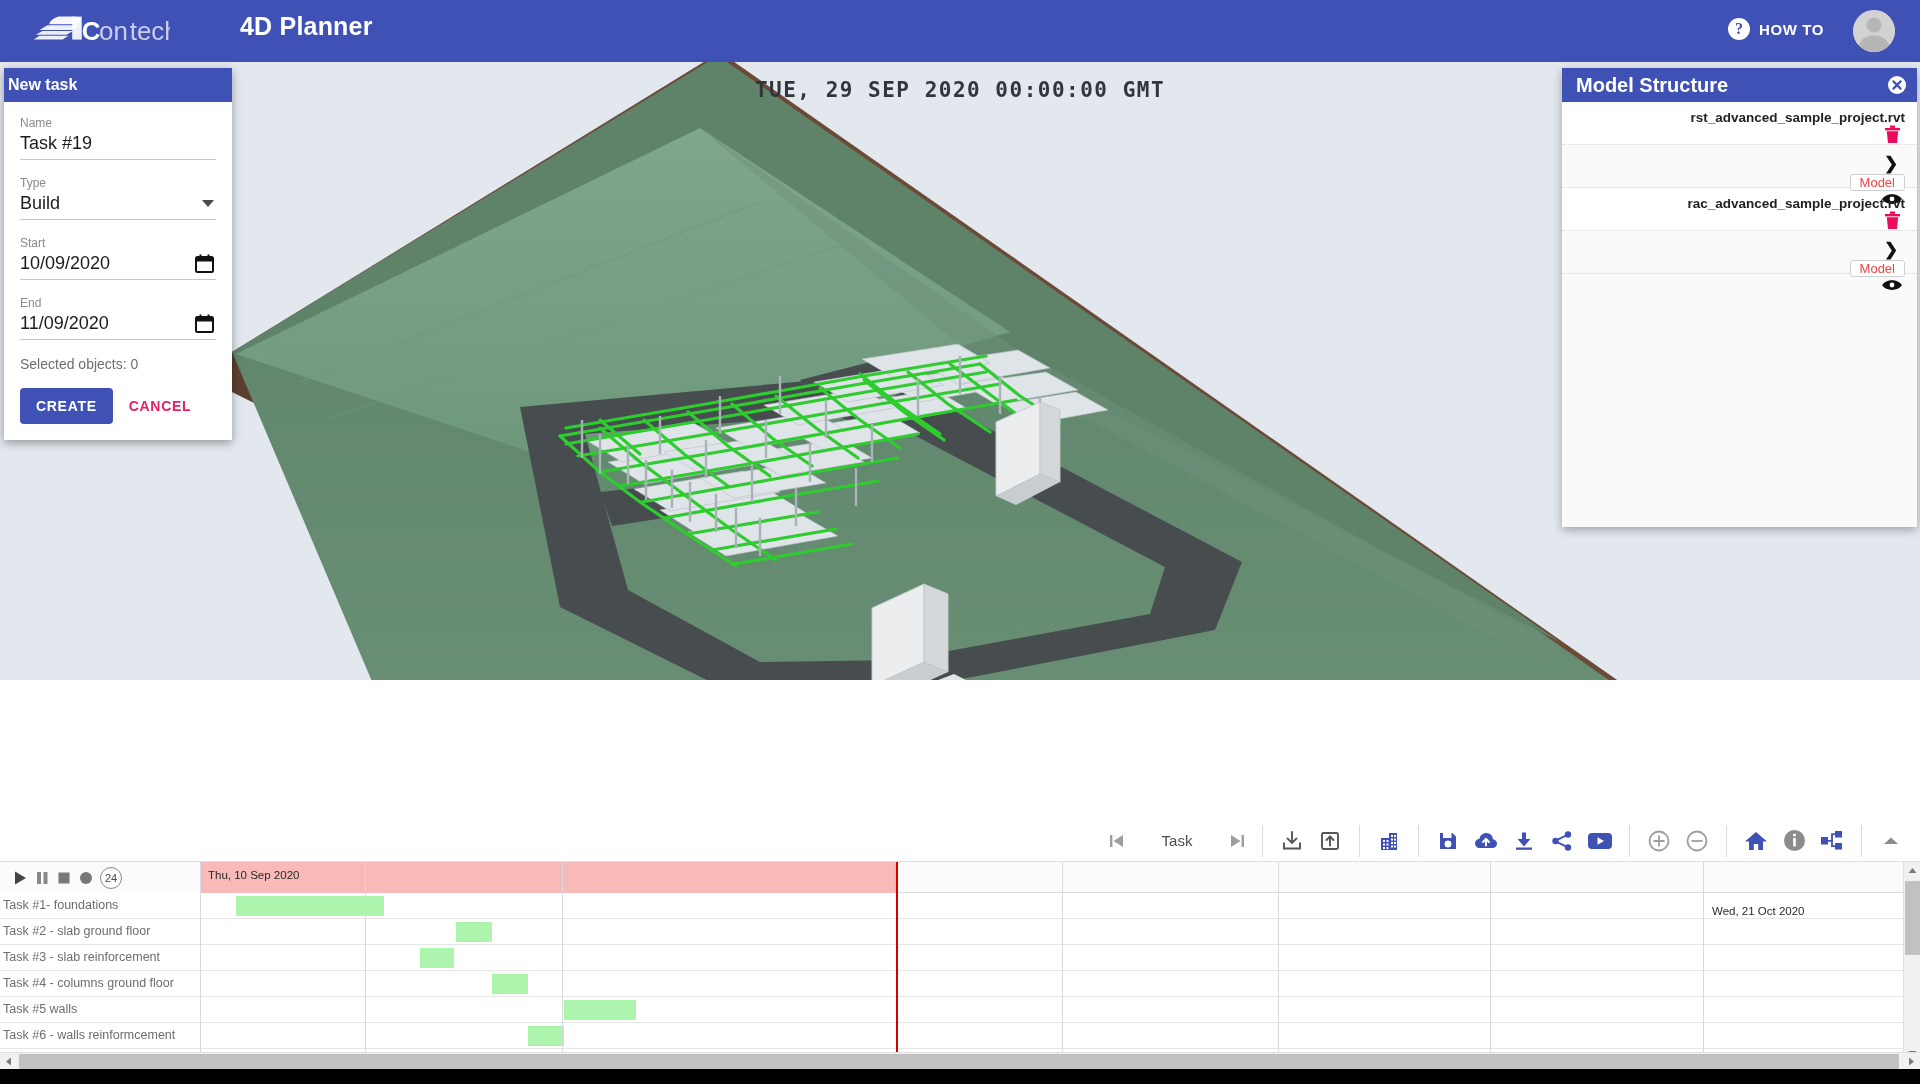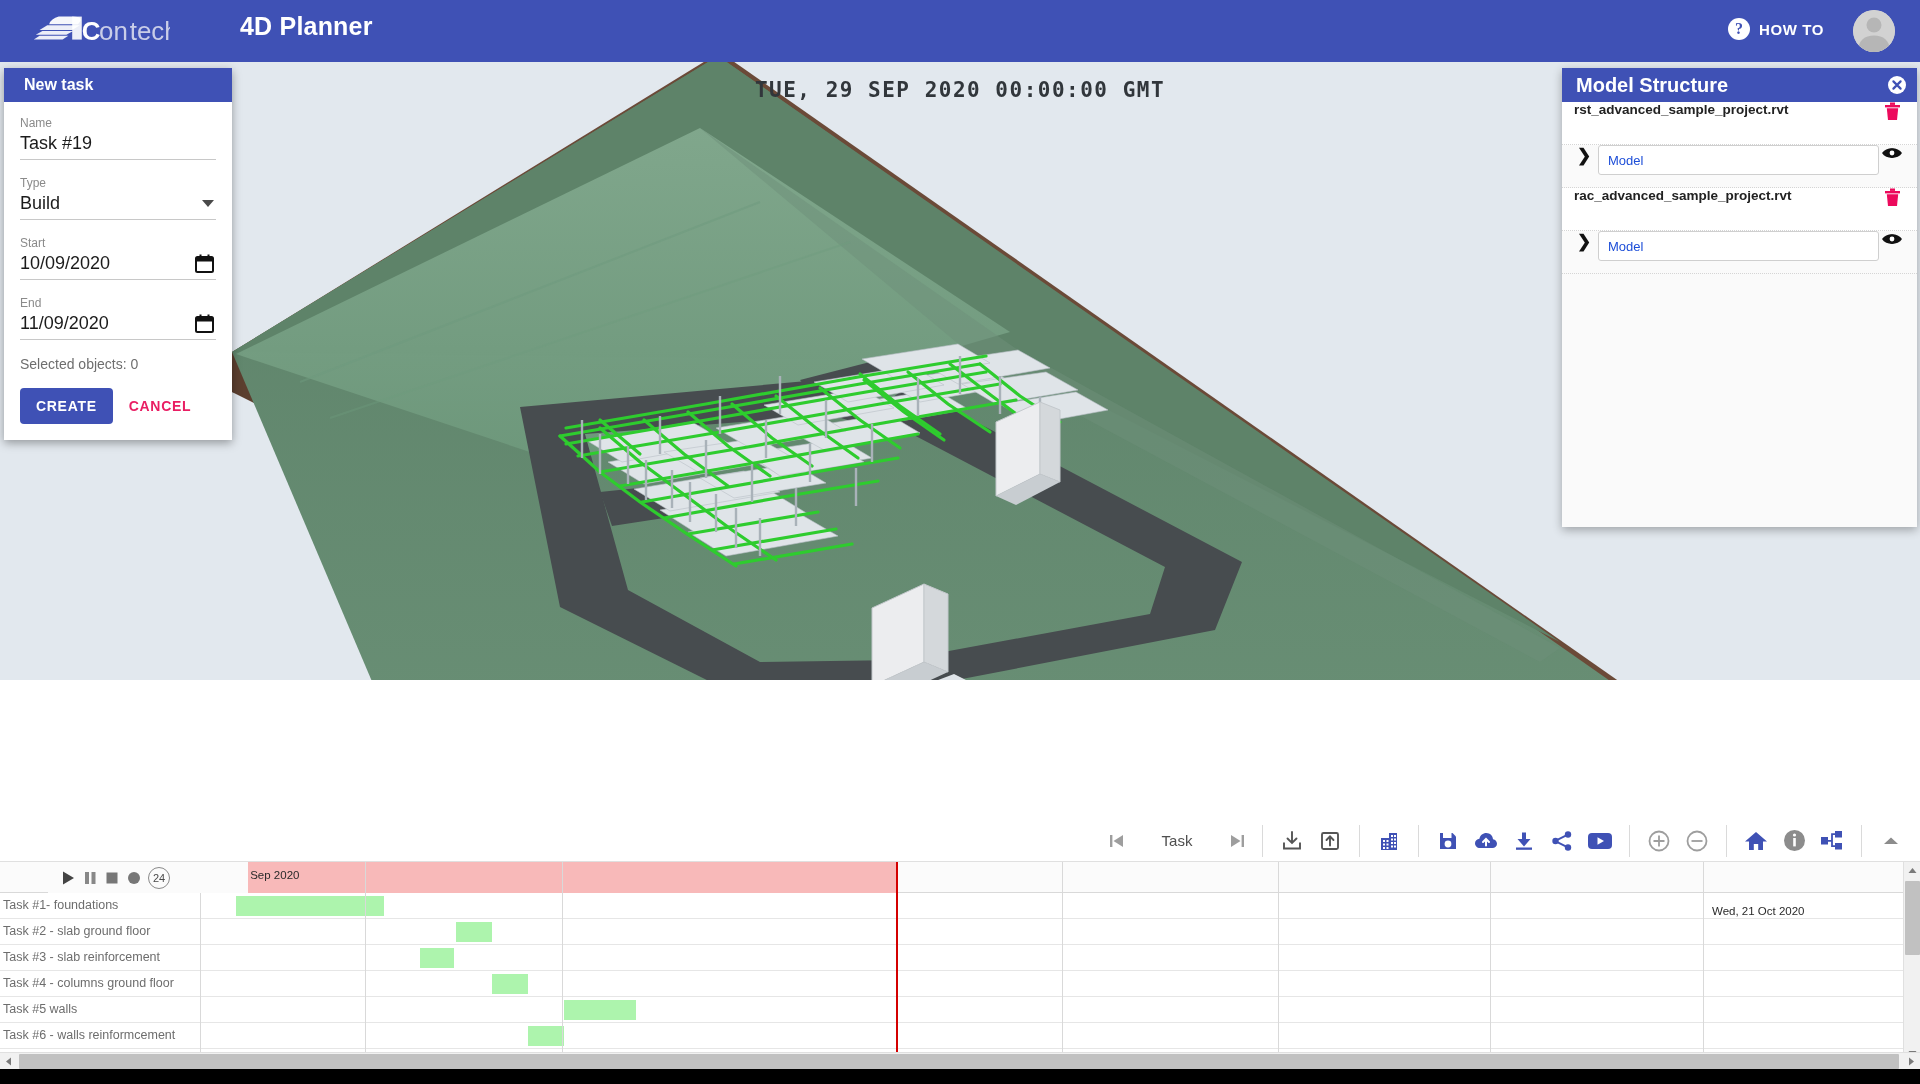--- a/index.html
+++ b/index.html
@@ -33,21 +33,21 @@
   .clock { position:absolute; top:16px; left:0; width:1920px; text-align:center;
            font-family:"DejaVu Sans Mono","Liberation Mono",monospace;
            font-size:21px; letter-spacing:1.5px; color:#31363b;
            font-weight:bold; z-index:5; }
 
   
   .dialog { position:absolute; top:68px; left:4px; width:228px;
             background:#fff; z-index:25;
             box-shadow:0 3px 9px rgba(0,0,0,.35); }
   .dlg-head { background:#3f51b5; color:#fff; height:34px; display:flex;
-              align-items:center; padding-left:20px;
+              align-items:center; padding-left:4px;
               font-size:16px; font-weight:bold; }
   .dlg-body { padding:14px 16px 16px 16px; }
   .fld { margin-bottom:16px; }
   .fld-lb { font-size:12px; color:#8a8a8a; margin-bottom:3px; }
   .fld-inp { position:relative; border-bottom:1px solid #c8c8c8; padding-bottom:5px;
              display:flex; align-items:center; }
   .fld-inp input { border:none; outline:none; font-size:18px; color:#1b1b1b;
                    width:100%; background:transparent;
                    font-family:"Liberation Sans",sans-serif; }
   .caret { position:absolute; right:2px; top:7px; width:0; height:0;
@@ -65,29 +65,29 @@
                 padding:10px 6px; font-family:"Liberation Sans",sans-serif; }
 
   
   .ms-panel { position:absolute; top:68px; right:3px; width:355px; height:459px;
               background:#fafafa; z-index:25;
               box-shadow:0 3px 9px rgba(0,0,0,.3); }
   .ms-head { background:#3f51b5; color:#fff; height:34px; display:flex;
              align-items:center; justify-content:space-between;
              padding:0 10px 0 14px; font-size:20px; font-weight:bold; }
   .ms-close { width:20px; height:20px; cursor:pointer; }
-  .ms-row { display:flex; align-items:flex-start; height:43px; padding:0 12px;
-            border-bottom:1px dotted #d5d5d5; }
+  .ms-row { display:flex; align-items:flex-end; height:43px; padding:8px 12px;
+            border-bottom:1px dotted #d5d5d5;flex-direction:column; }
   .ms-row.file { background:#fff; }
   .ms-file-name { flex:1; font-size:13.5px; font-weight:bold; color:#222; }
   .ms-chev { width:20px; text-align:center; color:#111; font-size:17px;
              font-weight:bold; cursor:pointer; margin-right:4px; }
   .ms-inp { flex:1; height:30px; border:1px solid #cfcfcf; border-radius:3px;
             background:#fff; display:flex; align-items:center; padding:0 9px;
-            font-size:13px; color:#1d4ed8; }
+            font-size:13px; color:#ef4444; }
   .ic-btn { width:26px; display:flex; align-items:center; justify-content:center;
             cursor:pointer; }
 
   
   .toolbar { position:absolute; top:820px; left:0; width:1920px; height:42px;
              background:#fff; border-bottom:1px solid #e0e0e0;
              display:flex; align-items:center; z-index:20; }
   .tb-spacer { flex:1; }
   .tb-group { display:flex; align-items:center; height:32px; padding:0 10px;
               border-left:1px solid #dadada; }
@@ -99,21 +99,21 @@
   .tb-arrow { width:30px; height:30px; display:flex; align-items:center;
               justify-content:center; cursor:pointer; }
 
   
   .gantt { position:absolute; top:862px; left:0; width:1920px; height:200px;
            background:#fff; overflow:hidden; }
   .gantt-head { position:relative; height:31px; border-bottom:1px solid #d9d9d9;
                 background:#fbfbfb; }
   .ctl-cell { position:absolute; left:0; top:0; width:200px; height:31px;
               display:flex; align-items:center; gap:6px; padding-left:12px;
-              background:#fbfbfb; z-index:3;margin-left:48px; }
+              background:#fbfbfb; z-index:3; }
   .ctl { cursor:pointer; display:flex; align-items:center; }
   .ctl-24 { width:22px; height:22px; border:1.4px solid #8a8a8a; border-radius:50%;
             font-size:11px; color:#4a4a4a; display:flex; align-items:center;
             justify-content:center; cursor:pointer; }
   .hdr-band { position:absolute; top:0; height:31px; background:#f8b9b9; }
   .hdr-label { position:absolute; top:7px; font-size:11.5px; color:#2a2a2a;
                white-space:nowrap; }
   .vline { position:absolute; top:0; width:1px; background:#d9d9d9; }
   .grid-rows { position:relative; }
   .grow { position:relative; height:26px; border-bottom:1px solid #e6e6e6; }

